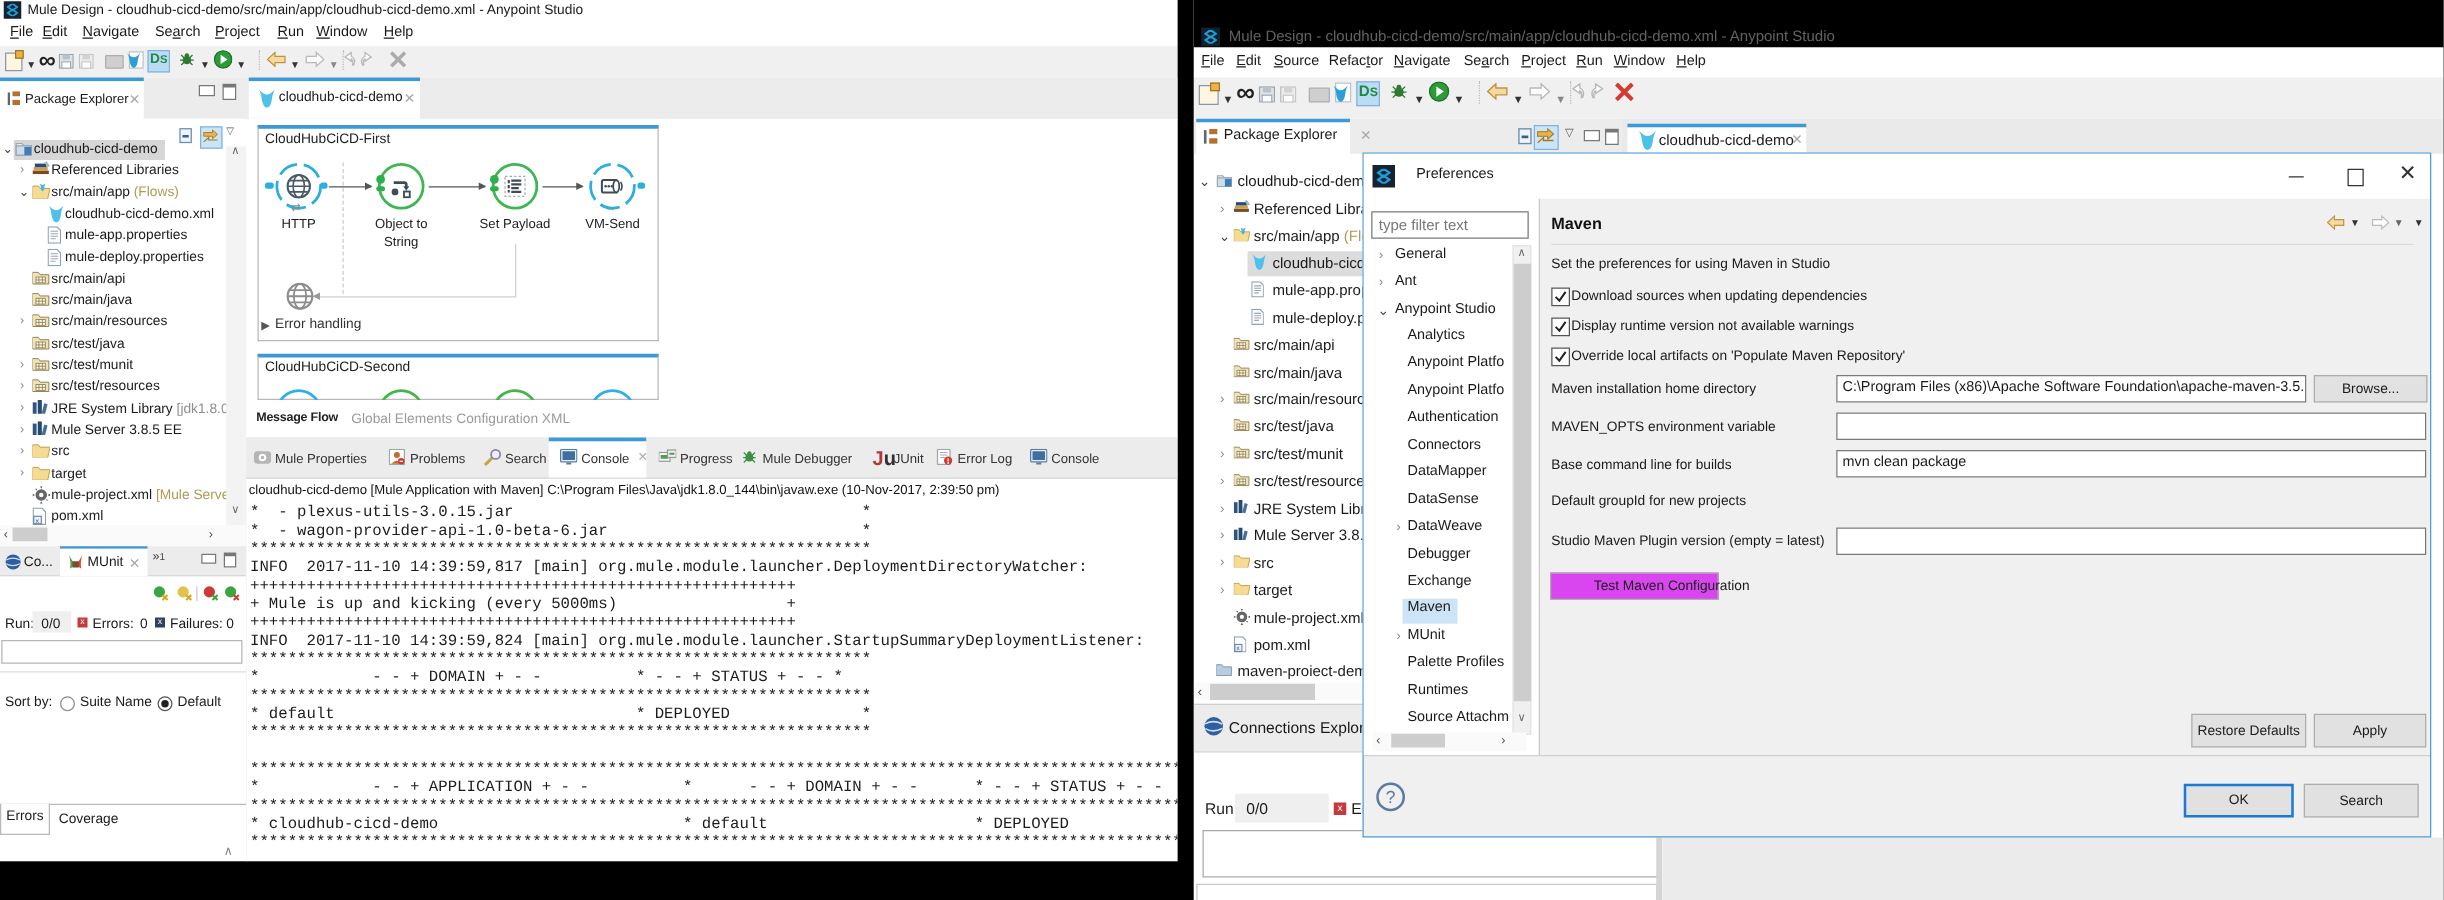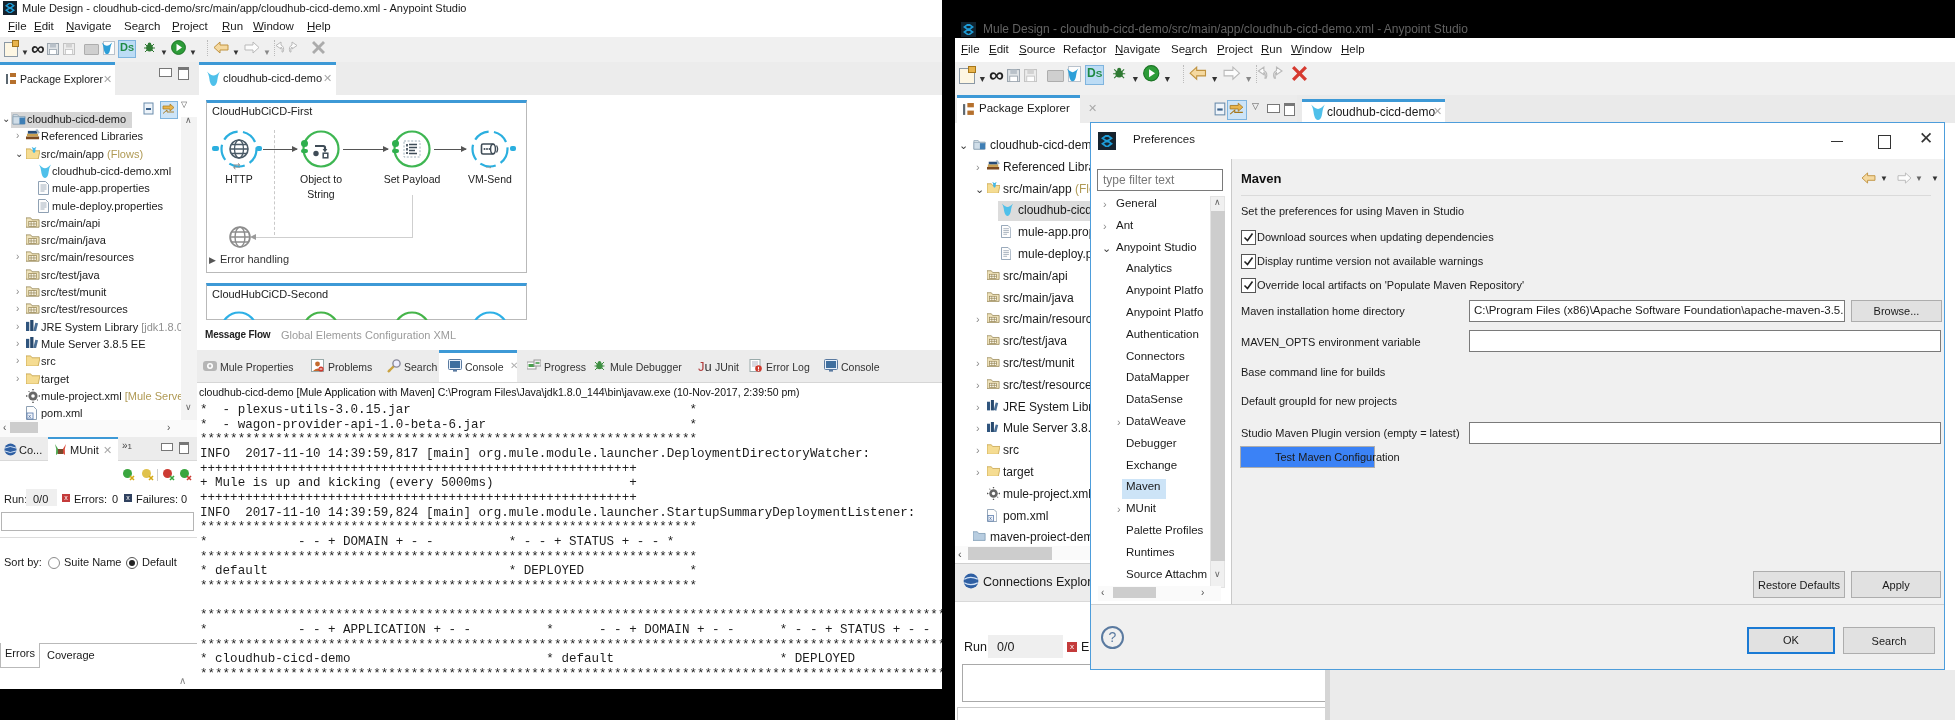--- a/index.html
+++ b/index.html
@@ -460,21 +460,21 @@
               <rect x="7" y="1" width="7" height="6" fill="#eee" stroke="#999"></rect>
               <path d="M8.5 4 h4" stroke="#4a9e4e" stroke-width="1.6"></path>
             </svg></div>
           <div class="ab nw" style="left: 347px; top: 11px; font-size: 10.5px; color: rgb(51, 51, 51);">Progress</div>
           <div class="ab" style="left: 396px; top: 9px;"><svg width="13" height="13" viewBox="0 0 13 13">
               <circle cx="6.5" cy="7" r="3.2" fill="#3e8f42"></circle>
               <circle cx="6.5" cy="3.6" r="1.7" fill="#3e8f42"></circle>
               <path d="M2 3 L5 6 M11 3 L8 6 M1.5 7 h4 M11.5 7 h-4 M2 11 L5 8 M11 11 L8 8" stroke="#3e8f42" stroke-width="1"></path>
             </svg></div>
           <div class="ab nw" style="left: 413px; top: 11px; font-size: 10.5px; color: rgb(51, 51, 51);">Mule Debugger</div>
-          <div class="ab" style="left: 501px; top: 9px;"><span style="font-size:13px;font-weight:normal;color:#b03a3a;">J<span style="color:#333;">u</span></span></div>
+          <div class="ab" style="left: 501px; top: 9px;"><span style="font-size:16px;font-weight:bold;color:#b03a3a;">J<span style="color:#333;">u</span></span></div>
           <div class="ab nw" style="left: 518px; top: 11px; font-size: 10.5px; color: rgb(51, 51, 51);">JUnit</div>
           <div class="ab" style="left: 552px; top: 9px;"><svg width="13" height="13" viewBox="0 0 13 13">
               <rect x="1" y="0.5" width="10" height="12" fill="#fff" stroke="#9aa"></rect>
               <path d="M3 3 h6 M3 5 h6 M3 7 h4" stroke="#aab" stroke-width="0.9"></path>
               <circle cx="9.5" cy="9.5" r="3.3" fill="#d03a2e"></circle>
               <path d="M9.5 7.8 v2.4" stroke="#fff" stroke-width="1.1"></path>
               <circle cx="9.5" cy="11.3" r="0.7" fill="#fff"></circle>
             </svg></div>
           <div class="ab nw" style="left: 569px; top: 11px; font-size: 10.5px; color: rgb(51, 51, 51);">Error Log</div>
           <div class="ab" style="left: 627px; top: 9px;"><svg width="14" height="13" viewBox="0 0 14 13">
@@ -853,24 +853,27 @@
     <div class="ab nw" style="left:166px;top:156px;">Override local artifacts on 'Populate Maven Repository'</div>
 
     <div class="ab nw" style="left:150px;top:182px;">Maven installation home directory</div>
     <div class="ab" style="left:378px;top:177px;width:376px;height:22px;background:#fff;border:1px solid #7a7a7a;box-sizing:border-box;overflow:hidden;">
           <span class="ab nw" style="left:4px;top:3px;font-size:11.5px;">C:\Program Files (x86)\Apache Software Foundation\apache-maven-3.5.2</span>
         </div>
     <div class="ab" style="left:760px;top:177px;width:91px;height:22px;background:#e1e1e1;border:1px solid #adadad;box-sizing:border-box;text-align:center;"><span class="nw" style="line-height:21px;font-size:11px;">Browse...</span></div>
     <div class="ab nw" style="left:150px;top:213px;">MAVEN_OPTS environment variable</div>
     <div class="ab" style="left:378px;top:207px;width:472px;height:22px;background:#fff;border:1px solid #7a7a7a;box-sizing:border-box;"></div>
     <div class="ab nw" style="left:150px;top:243px;">Base command line for builds</div>
+    <div class="ab" style="left:378px;top:237px;width:472px;height:22px;background:#fff;border:1px solid #7a7a7a;box-sizing:border-box;">
+          <span class="ab nw" style="left:4px;top:3px;font-size:11.5px;">mvn clean package</span>
+        </div>
     <div class="ab nw" style="left:150px;top:272px;">Default groupId for new projects</div>
     <div class="ab nw" style="left:150px;top:304px;">Studio Maven Plugin version (empty = latest)</div>
     <div class="ab" style="left:378px;top:299px;width:472px;height:22px;background:#fff;border:1px solid #7a7a7a;box-sizing:border-box;"></div>
-    <div class="ab" style="left:149px;top:323px;width:135px;height:22px;background:#3b82f6;border:1px solid #adadad;box-sizing:border-box;text-align:center;padding-left:34px;"><span class="nw" style="line-height:21px;font-size:11px;">Test Maven Configuration</span></div>
+    <div class="ab" style="left:149px;top:335px;width:135px;height:22px;background:#d946ef;border:1px solid #adadad;box-sizing:border-box;text-align:center;padding-left:34px;"><span class="nw" style="line-height:21px;font-size:11px;">Test Maven Configuration</span></div>
 
     <div class="ab" style="left:662px;top:448px;width:92px;height:27px;background:#e1e1e1;border:1px solid #adadad;box-sizing:border-box;text-align:center;"><span class="nw" style="line-height:26px;font-size:11px;">Restore Defaults</span></div>
     <div class="ab" style="left:760px;top:448px;width:90px;height:27px;background:#e1e1e1;border:1px solid #adadad;box-sizing:border-box;text-align:center;"><span class="nw" style="line-height:26px;font-size:11px;">Apply</span></div>
 
     <div class="ab" style="left:0;top:481px;width:853px;height:1px;background:#d0d0d0;"></div>
     <span class="ab" style="left:10px;top:503px;width:19px;height:19px;border:2px solid #5a7aa0;border-radius:50%;color:#5a7aa0;text-align:center;font-size:14px;line-height:19px;">?</span>
     <div class="ab" style="left:656px;top:504px;width:88px;height:27px;background:#e1e1e1;border:2px solid #1a7ad4;box-sizing:border-box;text-align:center;"><span class="nw" style="line-height:22px;font-size:11px;">OK</span></div>
     <div class="ab" style="left:752px;top:504px;width:92px;height:27px;background:#e1e1e1;border:1px solid #adadad;box-sizing:border-box;text-align:center;"><span class="nw" style="line-height:26px;font-size:11px;">Search</span></div>
   </div>
 </div>

